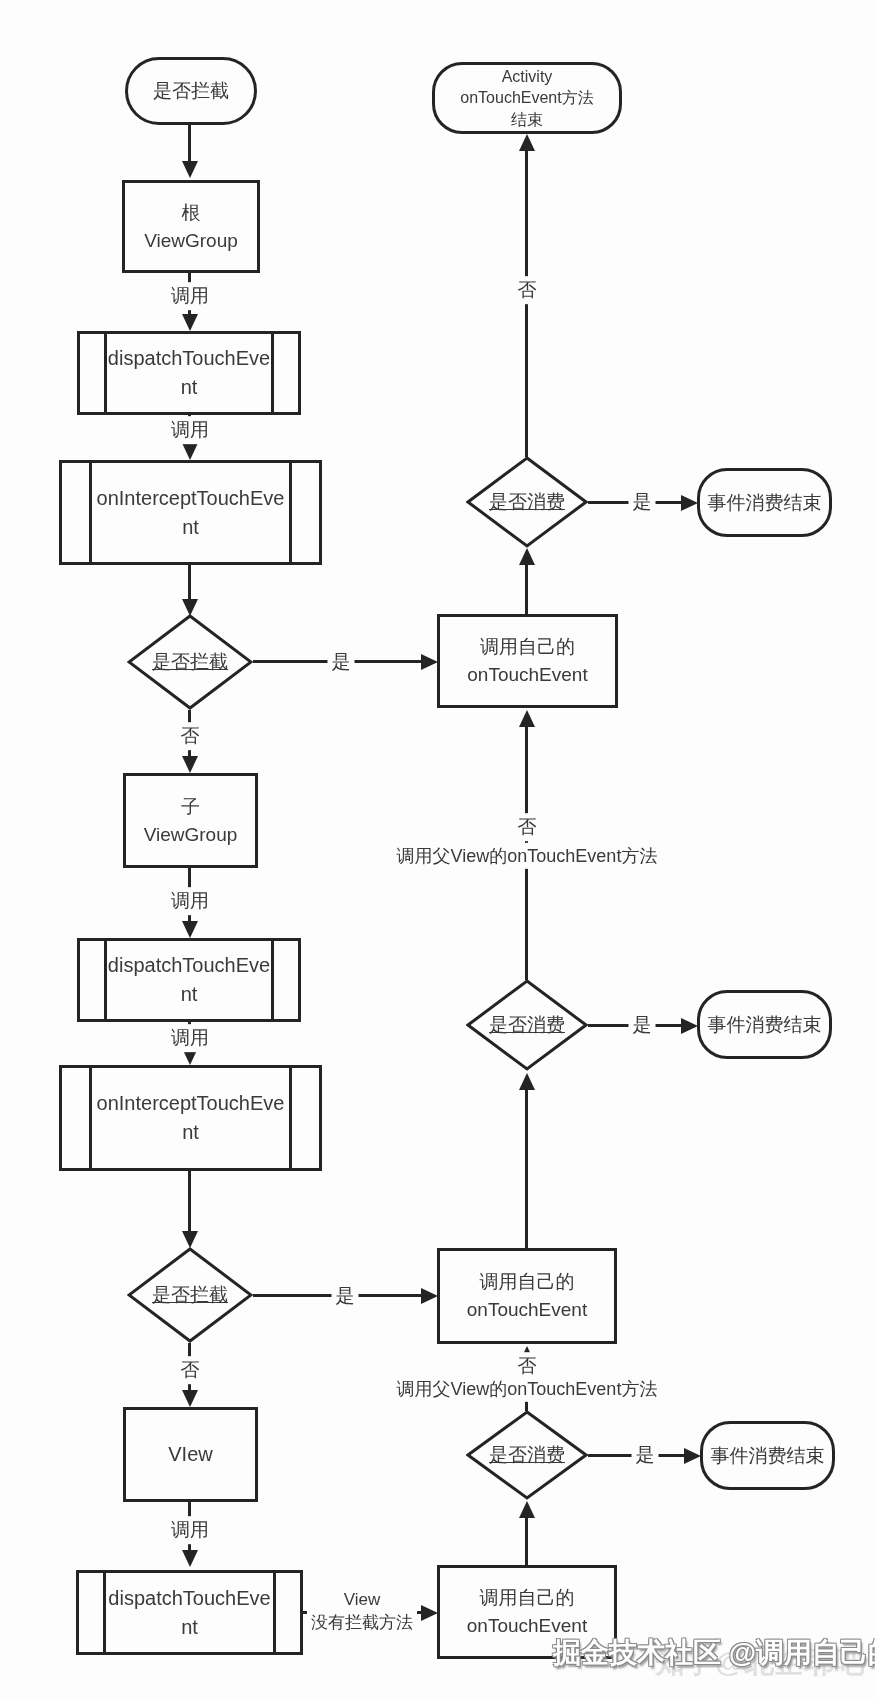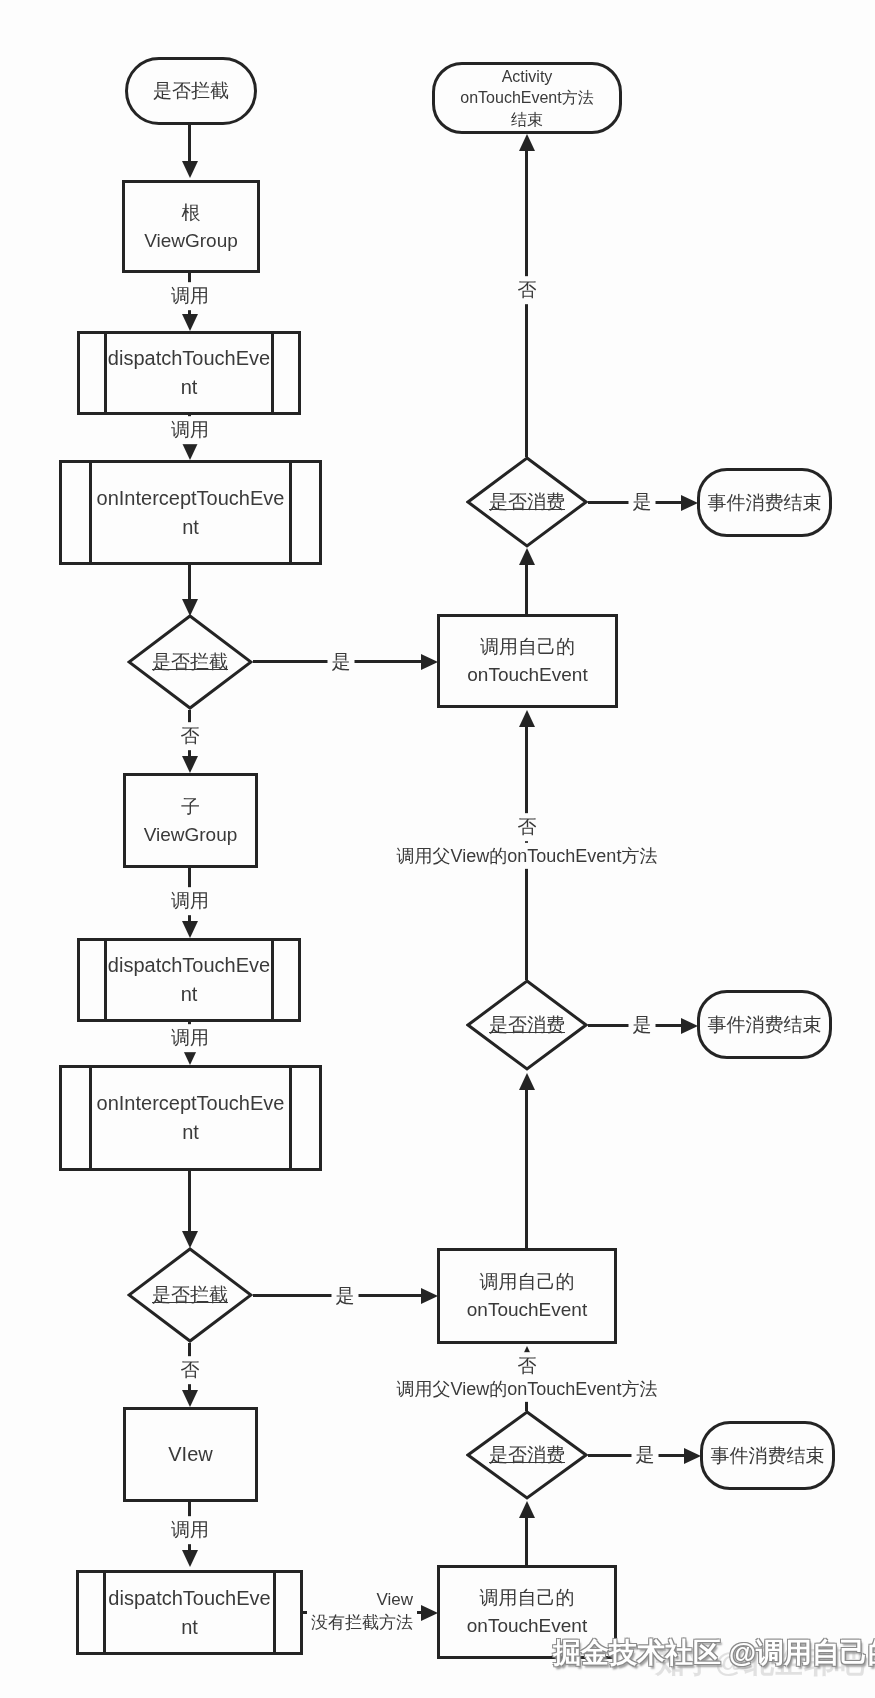--- a/index.html
+++ b/index.html
@@ -33,21 +33,21 @@
   
   .lineV { position:absolute; width:3px; background:#242424; z-index:1; }
   .lineH { position:absolute; height:3px; background:#242424; z-index:1; }
   .arr { position:absolute; width:0; height:0; z-index:2; }
   .arr.up    { border-left:8px solid transparent; border-right:8px solid transparent; border-bottom:17px solid #242424; }
   .arr.down  { border-left:8px solid transparent; border-right:8px solid transparent; border-top:17px solid #242424; }
   .arr.right { border-top:8px solid transparent; border-bottom:8px solid transparent; border-left:17px solid #242424; }
   .lbl {
     position:absolute; transform:translate(-50%,-50%);
     background:#fdfdfd; padding:1px 4px; font-size:19px;
-    text-align:right; z-index:3; line-height:1.35; white-space:nowrap;
+    text-align:center; z-index:3; line-height:1.35; white-space:nowrap;
   }
   .lbl.small { font-size:18px; }
   .lbl.two { font-size:17px; white-space:pre-line; }
   
   .wm {
     position:absolute; z-index:5; font-weight:bold; white-space:nowrap;
   }
   .wm.main {
     color:#ffffff; font-size:28px;
     text-shadow:-1px -1px 0 #8a8a8a, 1px -1px 0 #8a8a8a, -1px 1px 0 #8a8a8a,

